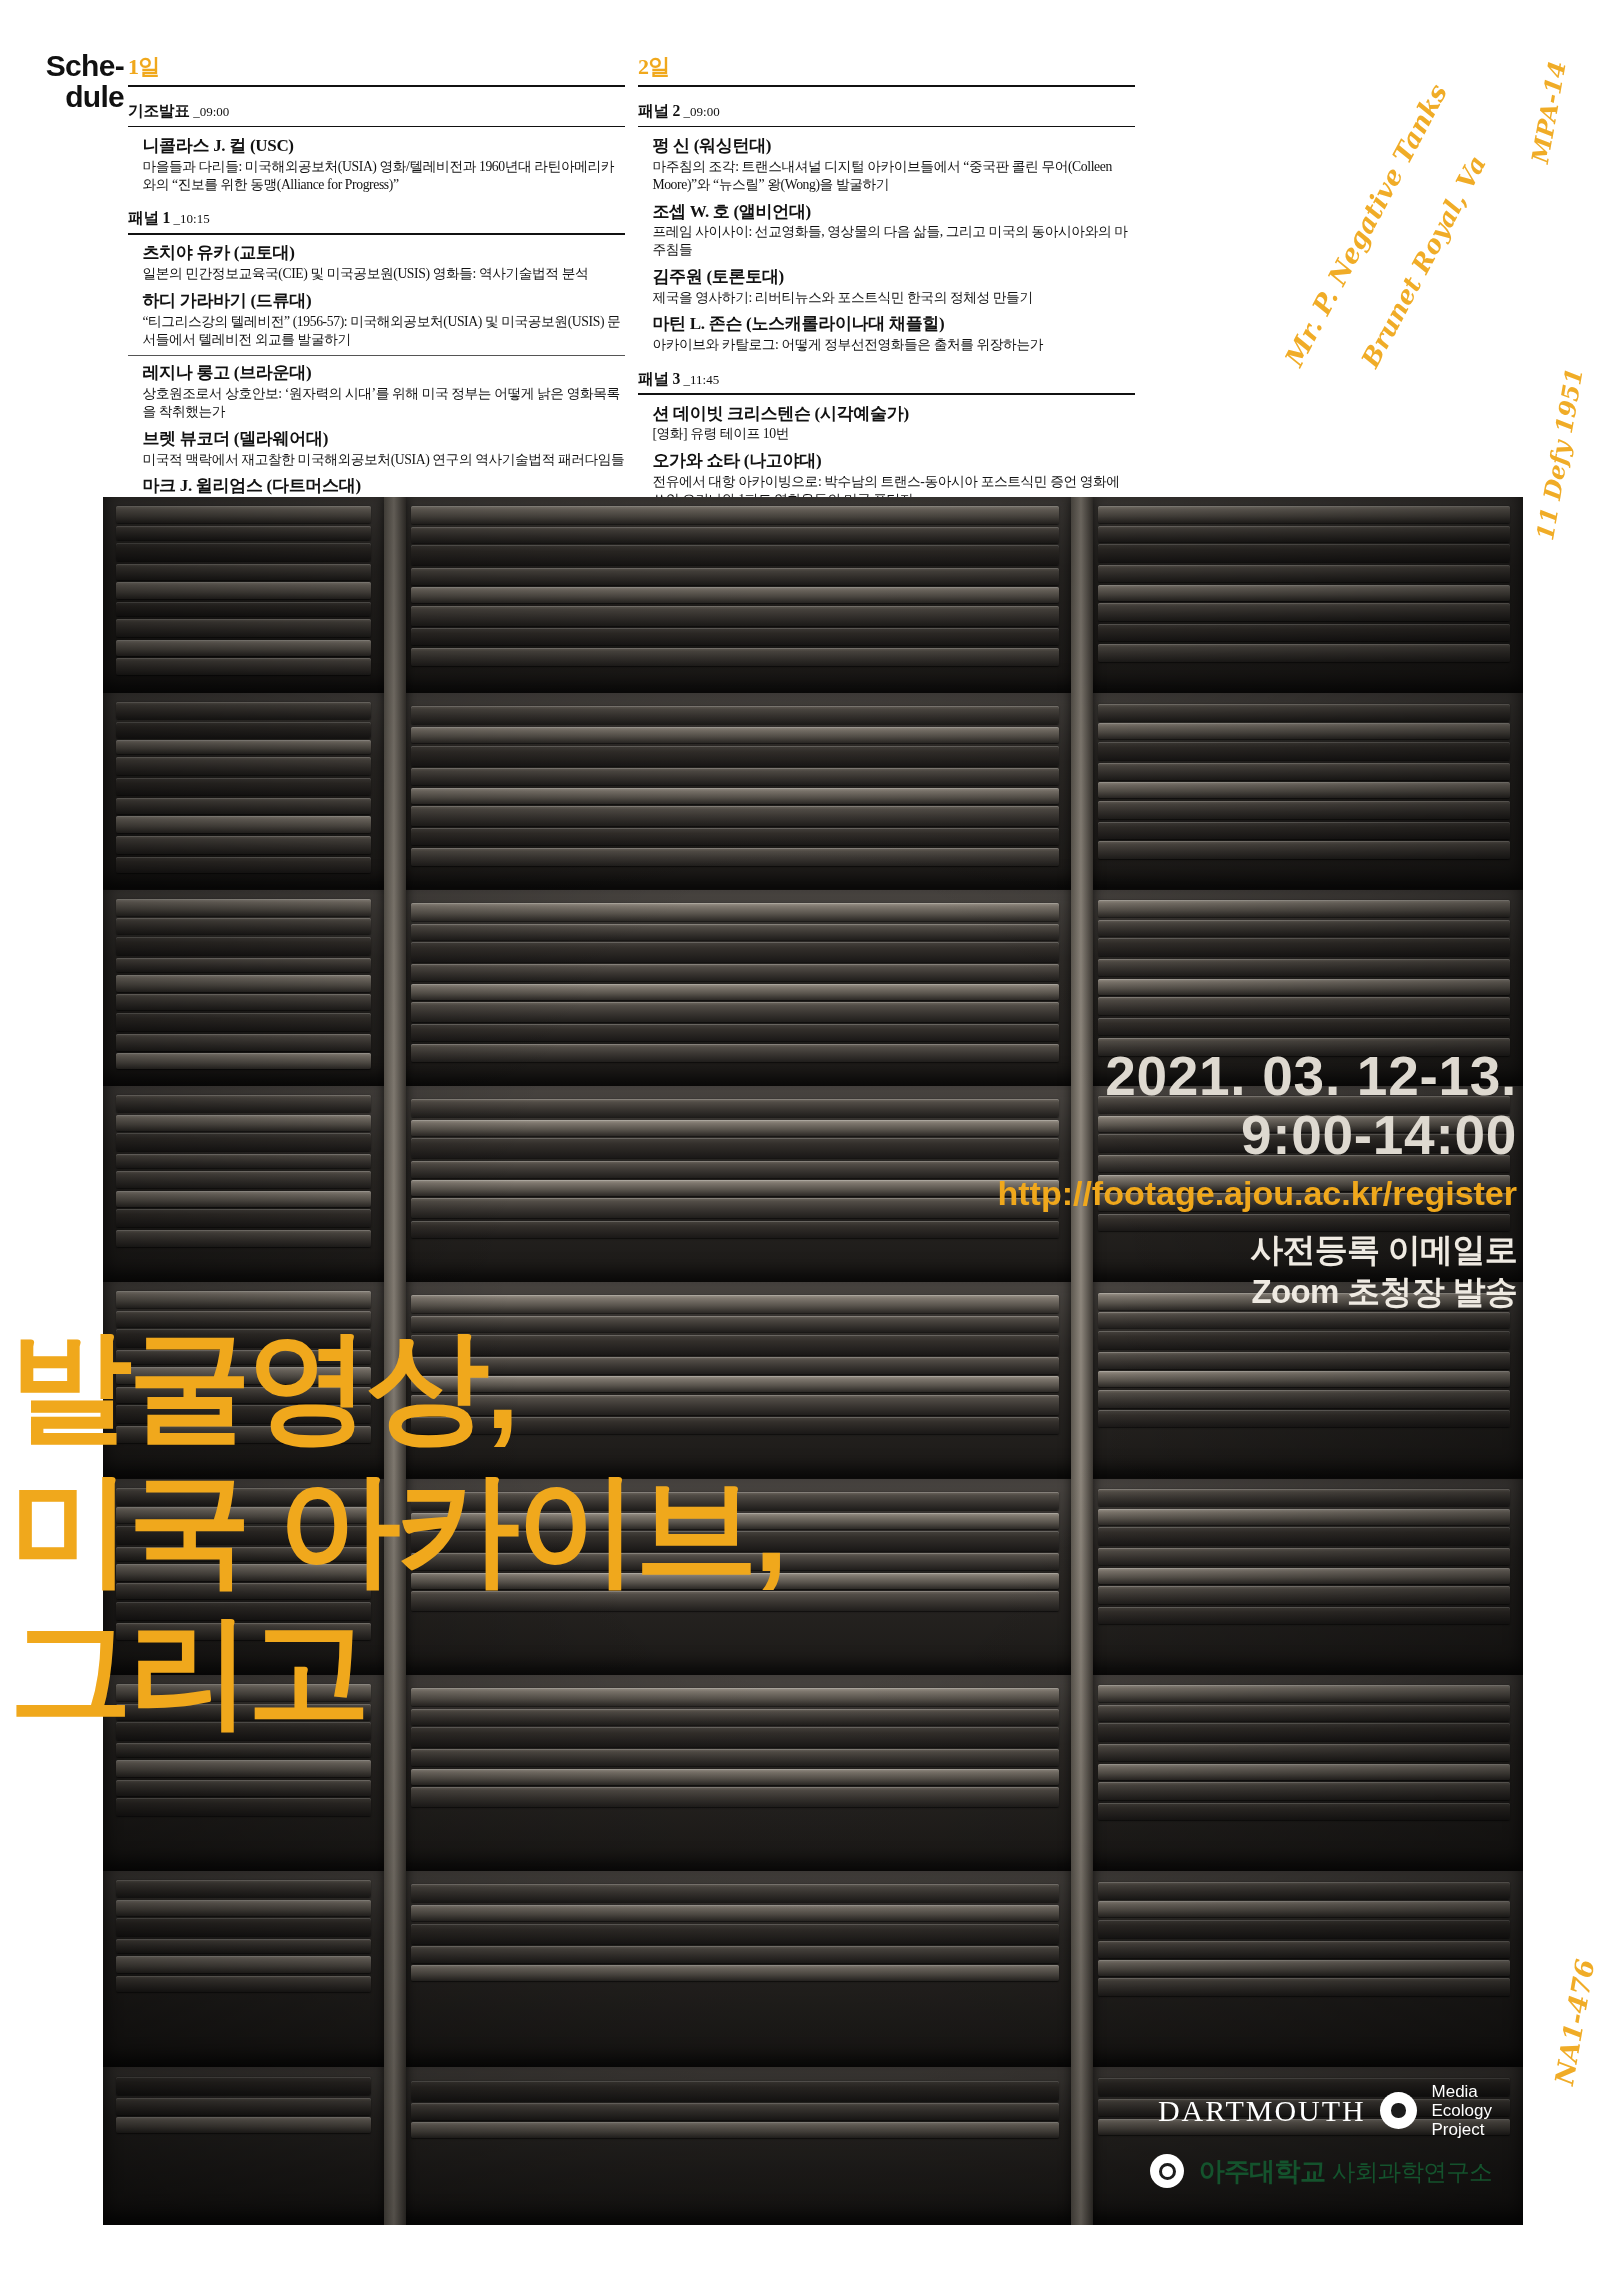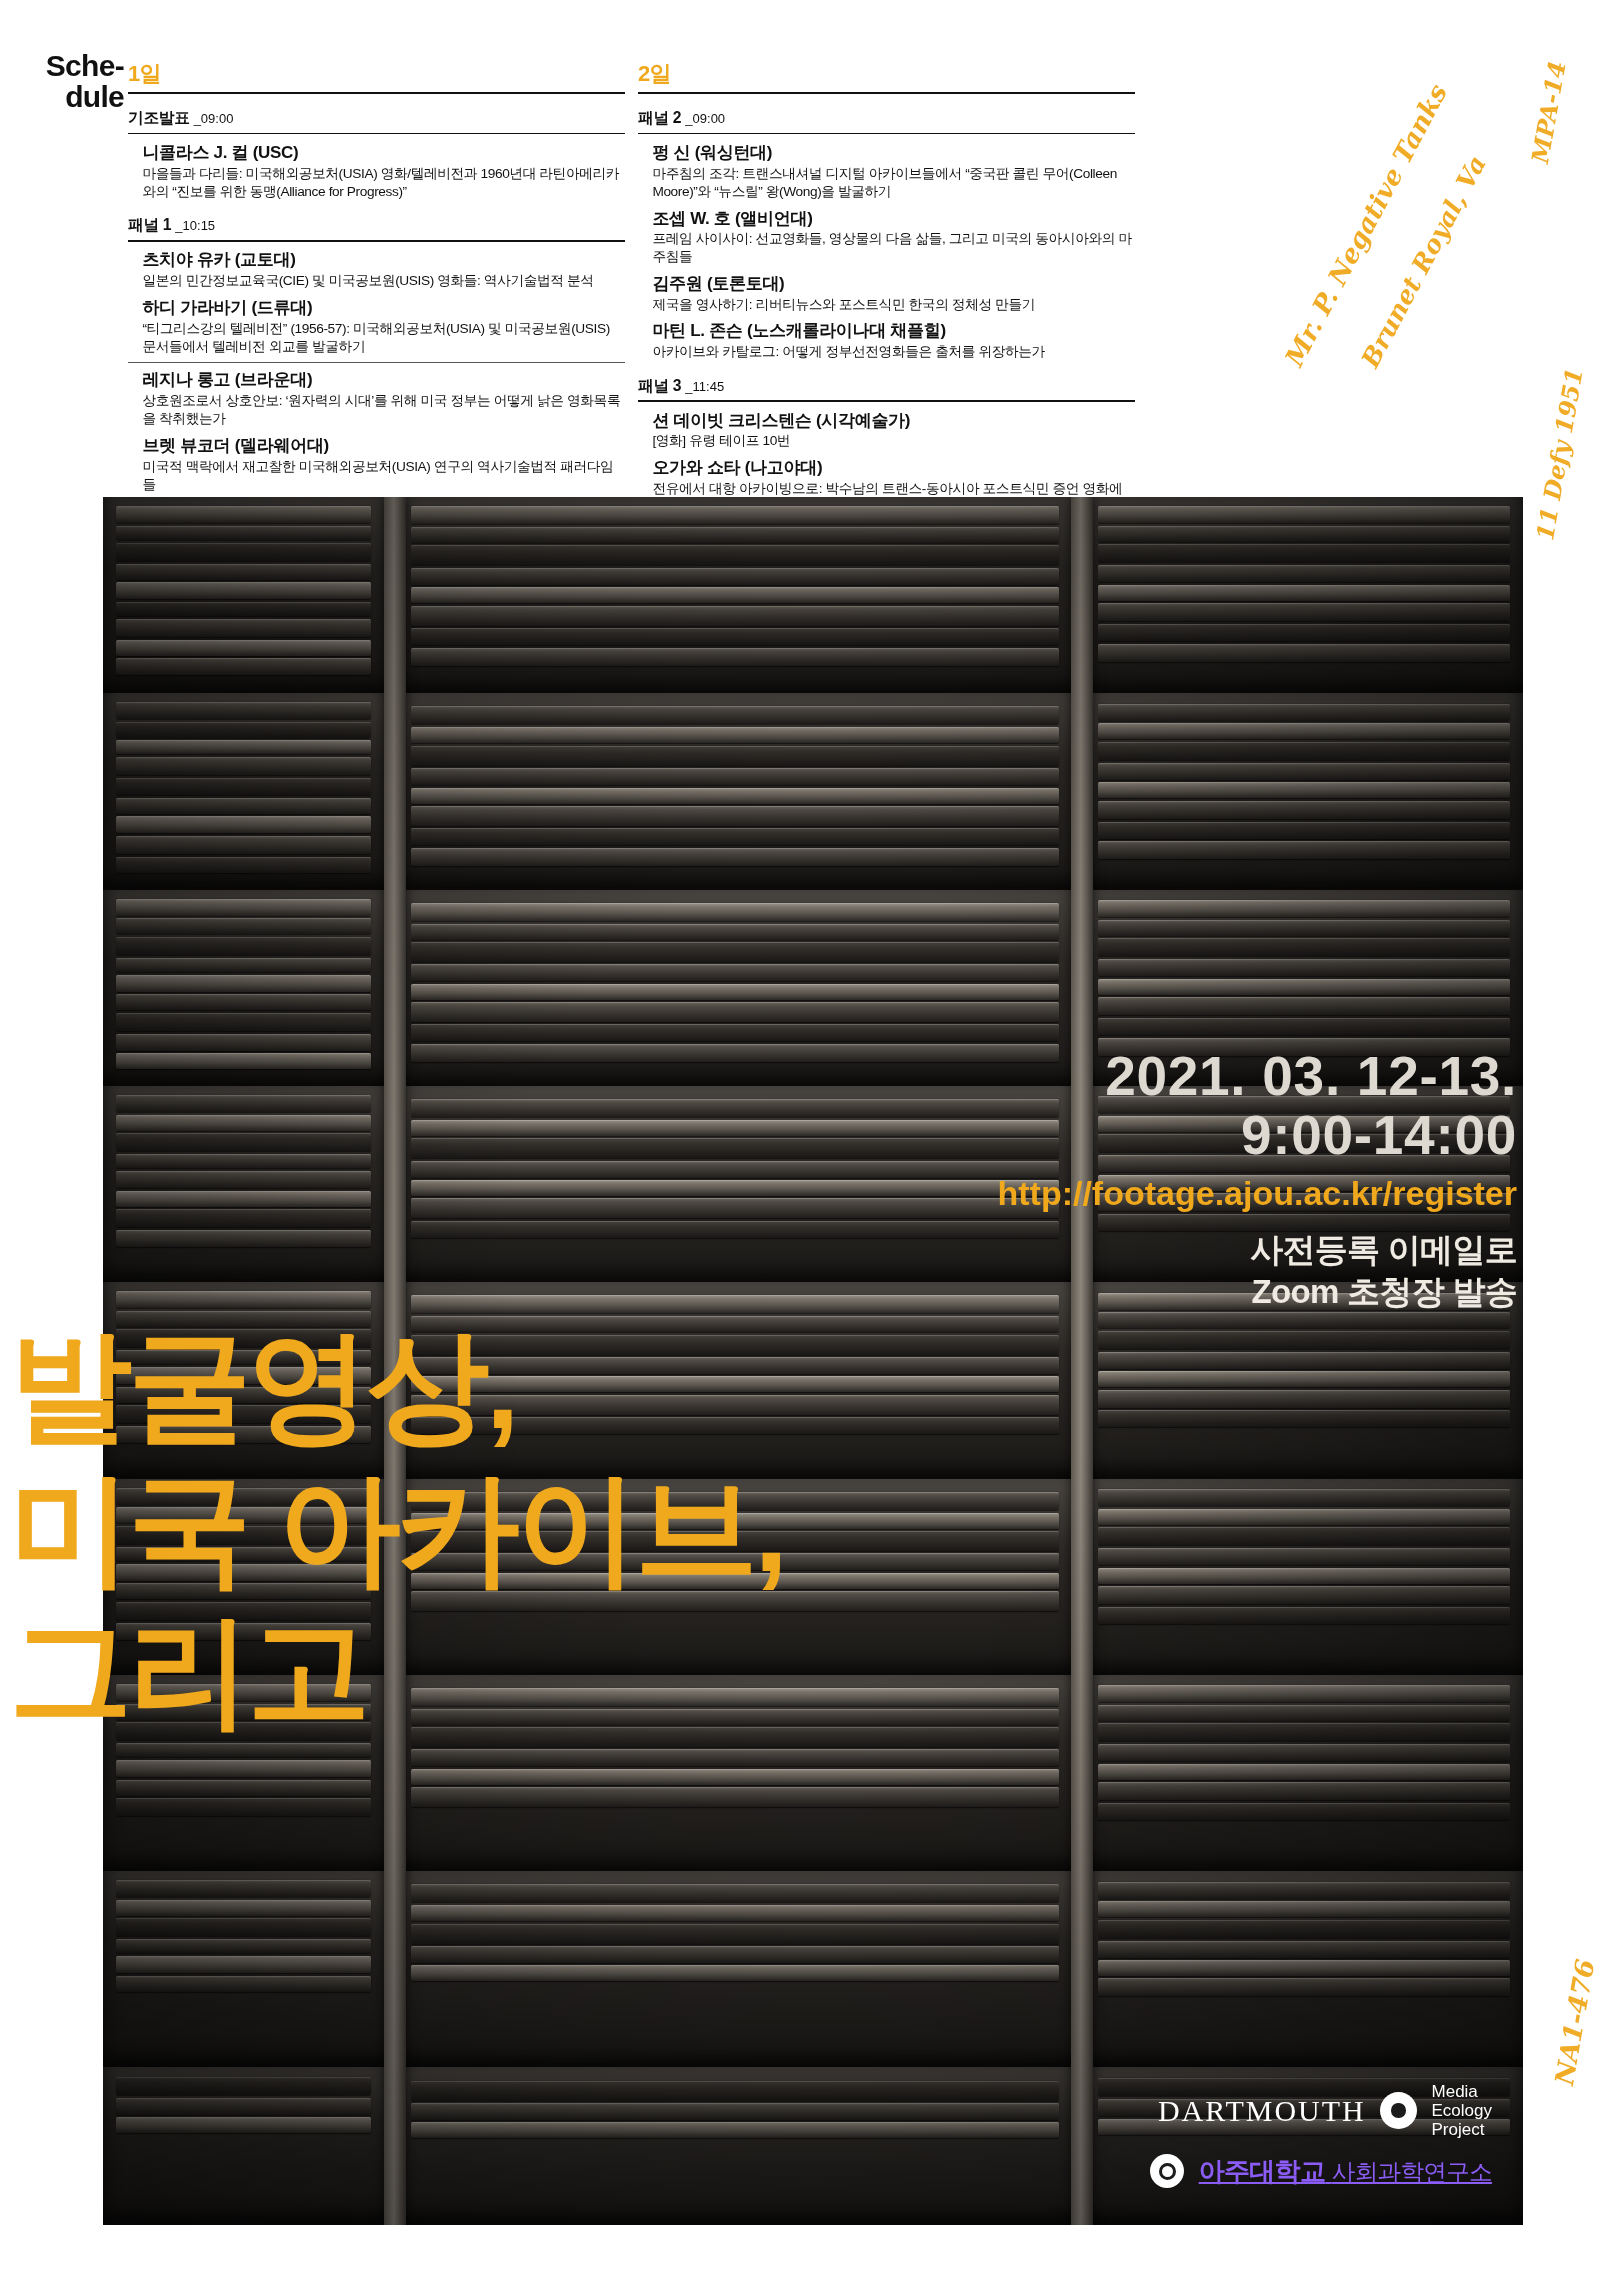--- a/index.html
+++ b/index.html
@@ -31,22 +31,23 @@
     font-size: 30px;
     font-weight: bold;
     line-height: 1.02;
     color: #111;
     letter-spacing: -0.7px;
     text-align: right;
   }
 
   .col {
     position: absolute;
-    top: 59px;
+    top: 52px;
     width: 497px;
+    font-family: Liberation Serif, serif;
   }
   #col1 { left: 128px; }
   #col2 { left: 638px; }
 
   .day-label {
     font-size: 22px;
     font-weight: bold;
     color: #f0a81c;
     margin-bottom: 2.6px;
     letter-spacing: -0.7px;
@@ -287,23 +288,22 @@
     left: 50%; top: 50%;
     width: 17px; height: 17px;
     margin: -8.5px 0 0 -8.5px;
     border-radius: 50%;
     border: 3.3px solid #1c1c1c;
     box-sizing: border-box;
   }
   #ajou-text {
     font-size: 26px;
     font-weight: bold;
-    color: #8b5cf6;
+    color: #14532d;
     letter-spacing: -0.7px;
-    text-decoration: underline;
   }
   #ajou-text .sub { font-weight: normal; font-size: 23.6px; }
 </style>
 </head>
 <body>
 
 <div id="schedule-area">
 
   <div id="schedule-title">
     <div>Sche-</div>

